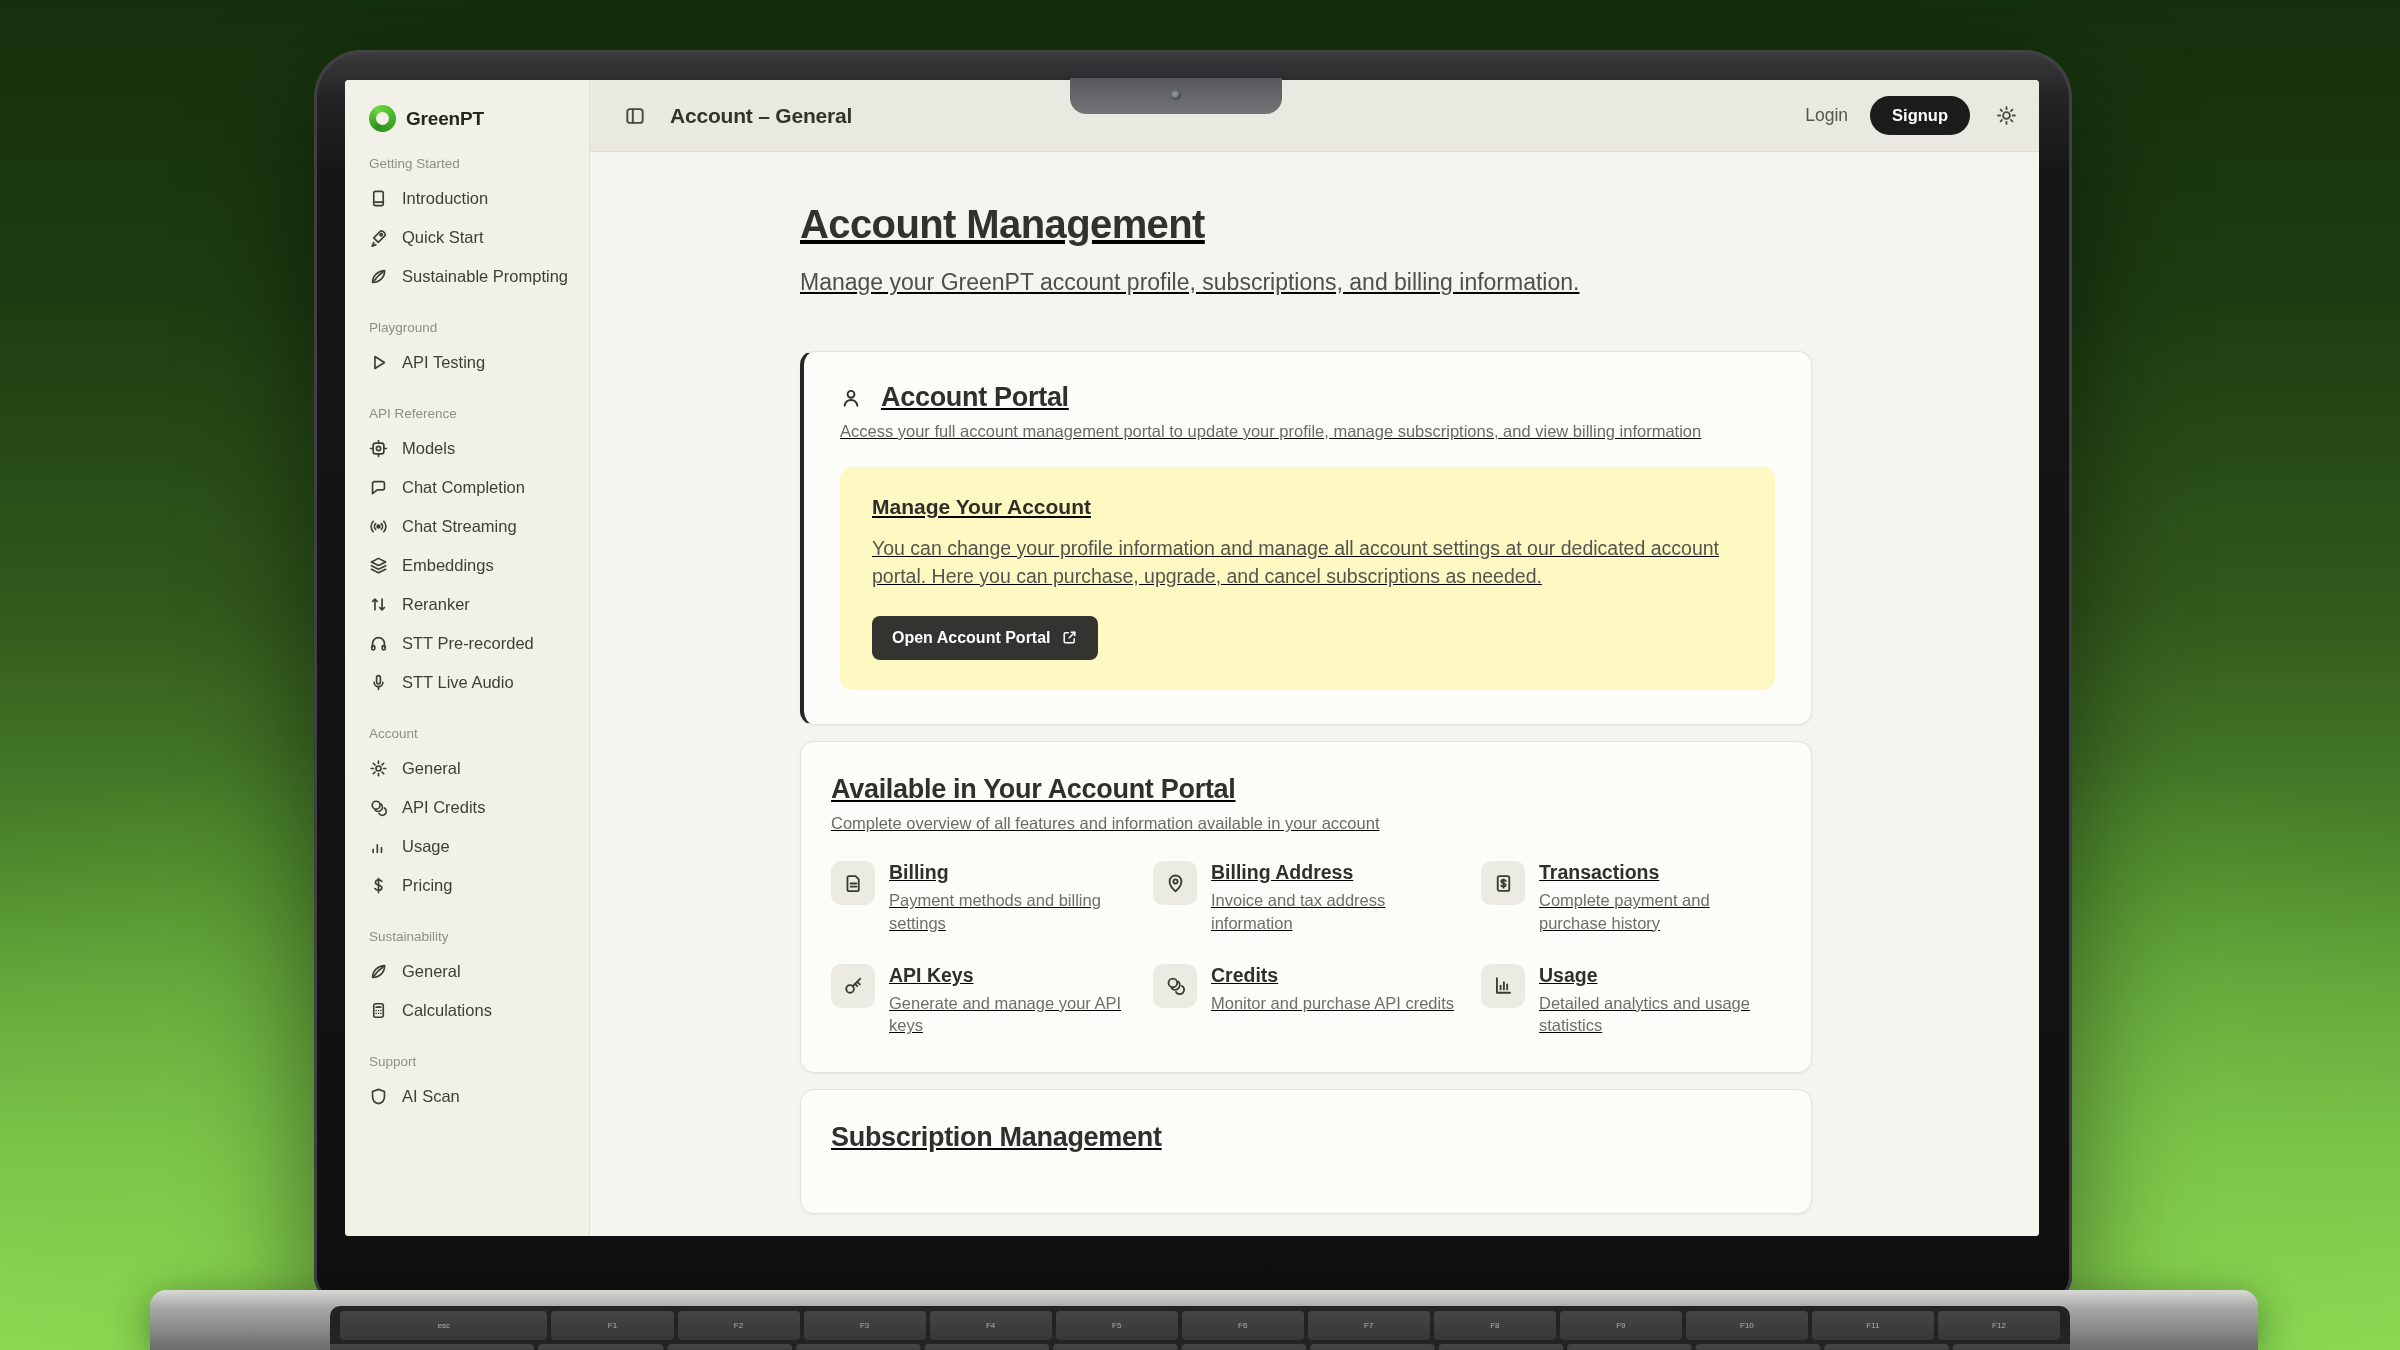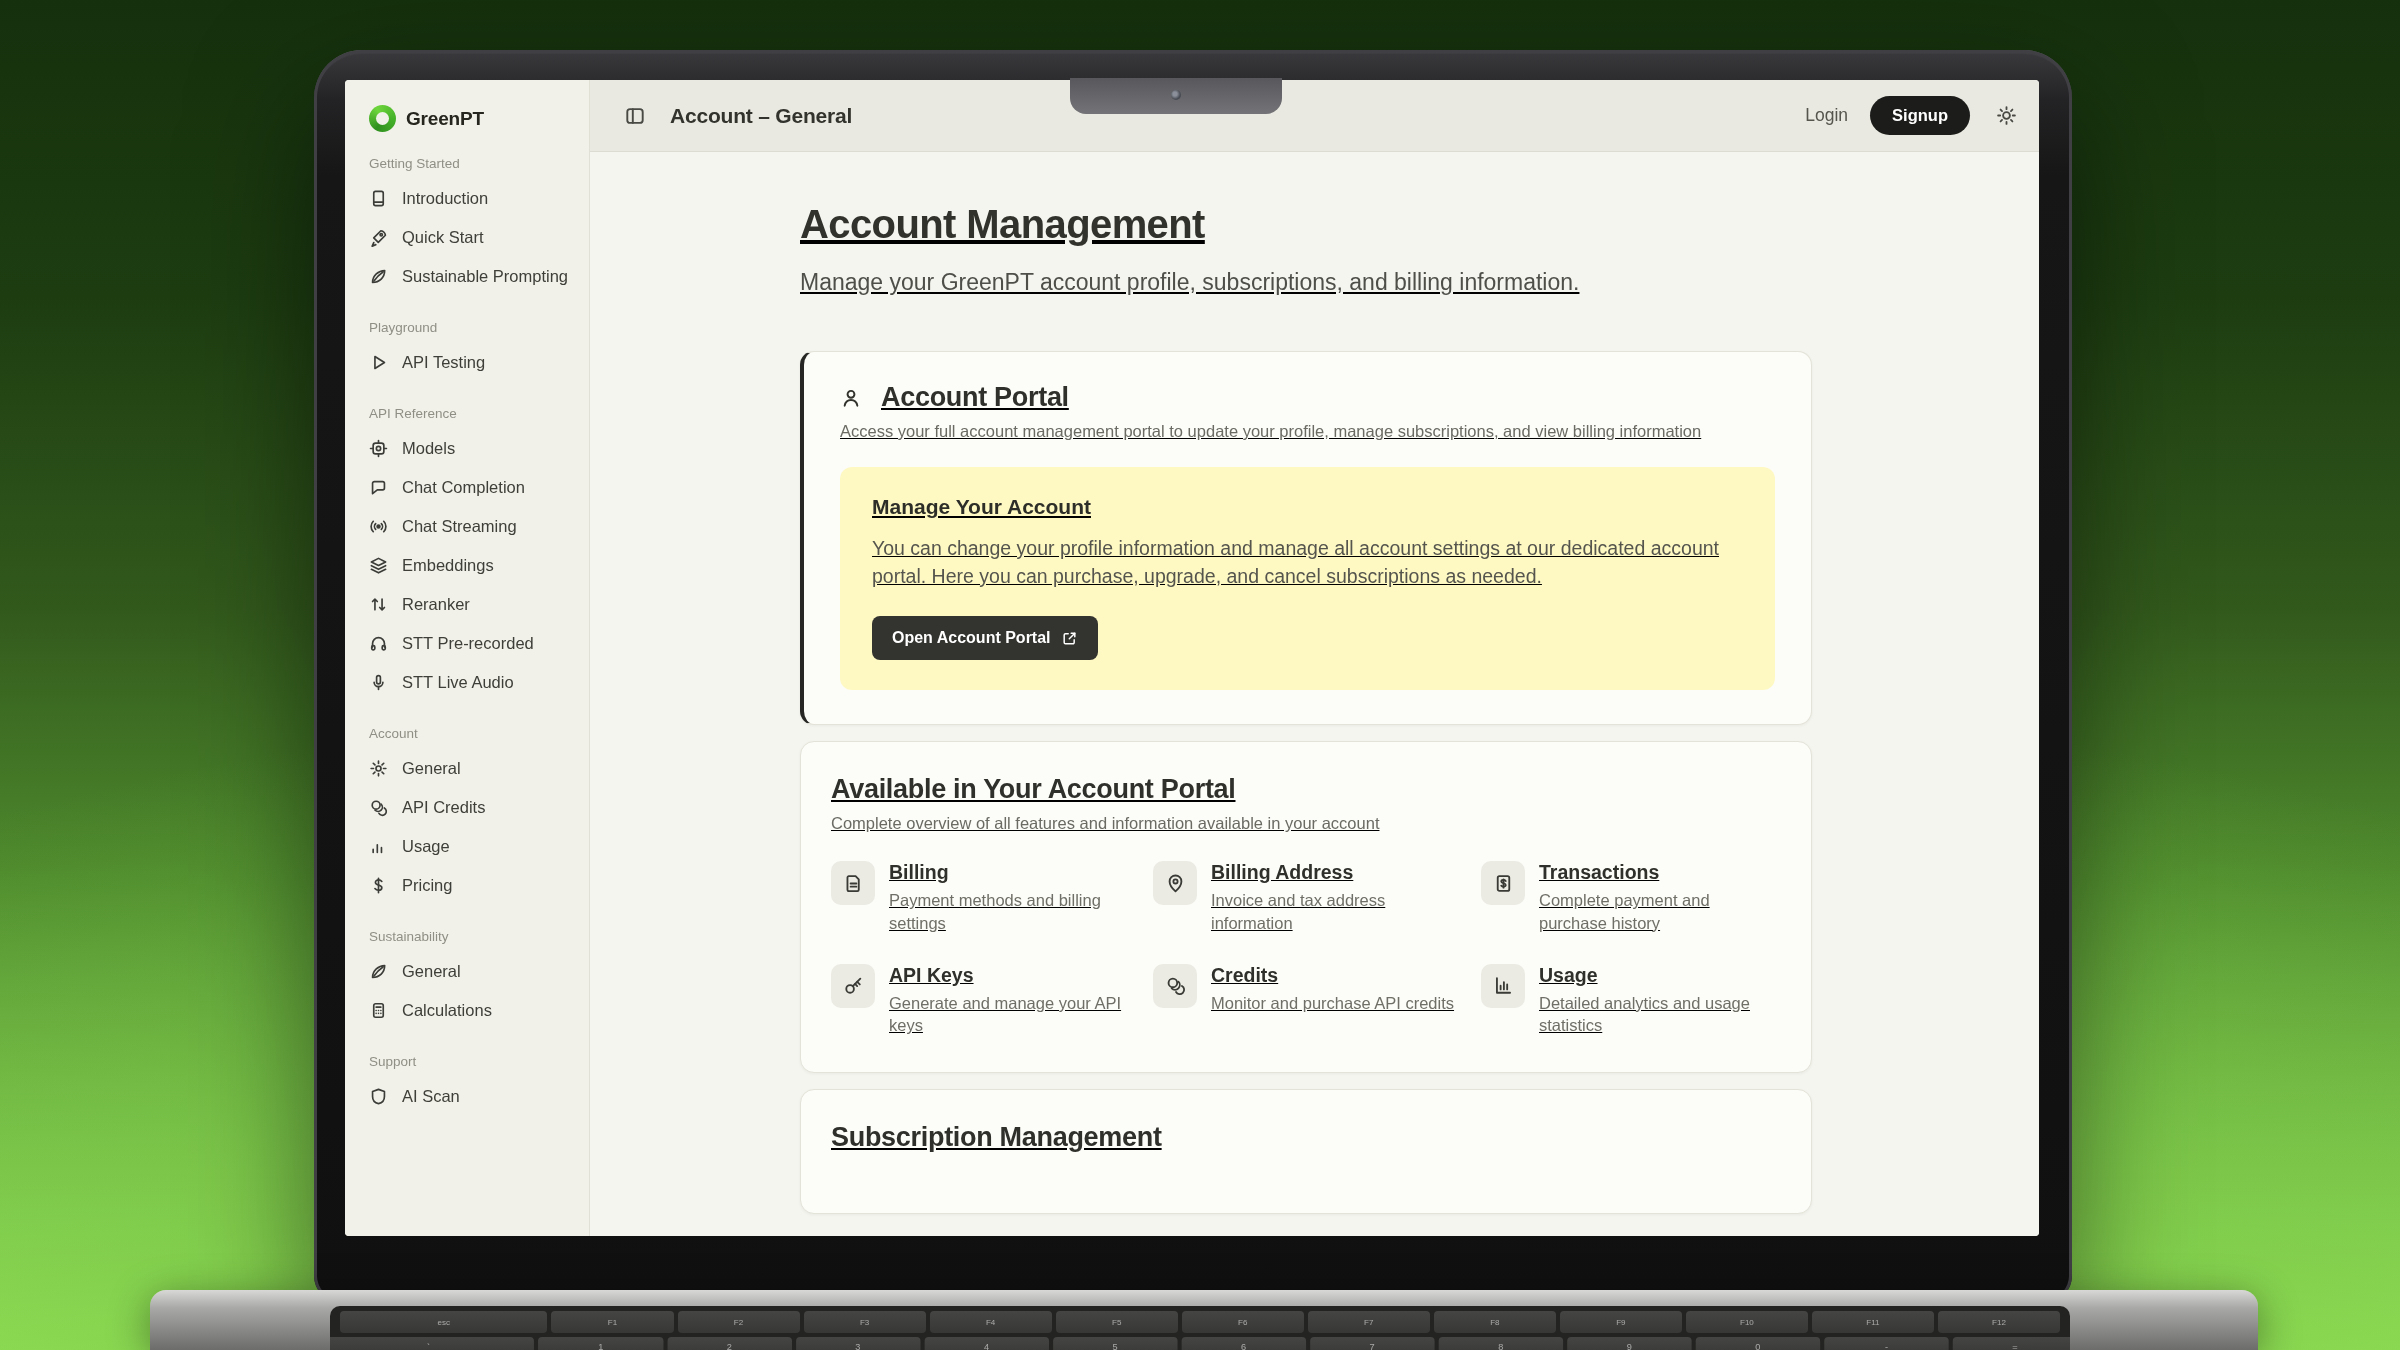--- a/index.html
+++ b/index.html
@@ -21,21 +21,21 @@
     background:linear-gradient(180deg,#58585c,#747478);border-radius:0 0 16px 16px;}
   .camera{position:absolute;left:50%;top:12px;width:10px;height:10px;margin-left:-5px;border-radius:50%;
     background:radial-gradient(circle at 40% 40%, #8a8f99 0 2px, #4a4e56 60%, #3a3d44 100%);}
   .base{position:absolute;left:150px;top:1290px;width:2108px;height:60px;z-index:5;
     background:linear-gradient(180deg,#d8d8d6 0%,#a8a8a6 30%,#77777- 70%,#6c6c6a 100%);
     background:linear-gradient(180deg,#d8d8d6 0%,#a8a8a6 30%,#6c6c6a 100%);
     border-radius:16px 16px 0 0;box-shadow:0 8px 40px rgba(0,0,0,.4);}
   .kbwell{position:absolute;left:330px;top:1306px;width:1740px;height:44px;z-index:6;
     background:#232321;border-radius:10px 10px 0 0;padding:5px 10px;box-sizing:border-box;overflow:hidden;}
   .krow{display:flex;gap:4px;margin-bottom:4px;}
-  .krow.r0 .key{height:22px;font-size:8px;}
+  .krow.r0 .key{height:29px;font-size:8px;}
   .krow.r1 .key{height:19px;font-size:9px;}
   .krow.r1{transform:scaleX(1.02);}
   .key{flex:1;background:linear-gradient(180deg,#454543,#373735);border-radius:4px;
     color:rgba(255,255,255,.55);display:flex;align-items:center;justify-content:center;}
   .key.wide{flex:1.7;}
   
   .sidebar{width:245px;min-width:245px;background:#f1f1ea;border-right:1px solid #e0e0d6;
     box-sizing:border-box;padding:25px 10px 0 24px;color:#3f3f39;}
   .logo-row{display:flex;align-items:center;gap:10px;margin-bottom:20px;}
   .logo-ring{width:27px;height:27px;border-radius:50%;position:relative;
@@ -65,21 +65,21 @@
     box-shadow:0 1px 3px rgba(40,40,30,.05);}
   .card.accent{border-left:4px solid #262624;}
   .portal-card{margin-top:55px;padding:30px 36px 34px;}
   .card-titlerow{display:flex;align-items:center;gap:19px;}
   .card-titleicon{width:22px;height:22px;color:#33332d;}
   .card-title{font-size:27px;font-weight:600;color:#2f2f2b;letter-spacing:-.3px;}
   .card-sub{margin-top:9px;font-size:16.5px;color:#6b6b64;}
   .greenbox{margin-top:26px;background:#fef9c3;border-radius:12px;padding:28px 32px 30px;}
   .greenbox-title{font-size:21px;font-weight:700;color:#2e2e29;}
   .greenbox-body{margin-top:16px;font-size:19.5px;line-height:1.42;color:#55554e;max-width:920px;}
-  .portal-btn{margin-top:26px;display:inline-flex;align-items:flex-end;gap:10px;background:#33332f;color:#fff;
+  .portal-btn{margin-top:26px;display:inline-flex;align-items:flex-start;gap:10px;background:#33332f;color:#fff;
     font-size:16px;font-weight:700;padding:13px 20px;border-radius:8px;border:none;cursor:pointer;font-family:inherit;}
   .extlink{width:17px;height:17px;color:#fff;}
   .features-card{margin-top:16px;padding:32px 30px 36px;}
   .features-grid{margin-top:28px;display:grid;grid-template-columns:322px 328px 1fr;row-gap:30px;}
   .feat{display:flex;gap:14px;align-items:flex-start;}
   .feat-iconbox{width:44px;height:44px;min-width:44px;background:#ebebe3;border-radius:10px;
     display:flex;align-items:center;justify-content:center;color:#3a3a36;}
   .feat-iconbox svg{width:21px;height:21px;}
   .feat-title{font-size:19.5px;font-weight:700;color:#2f2f2b;}
   .feat-desc{margin-top:5px;font-size:16.5px;line-height:1.35;color:#6f6f67;max-width:252px;}

